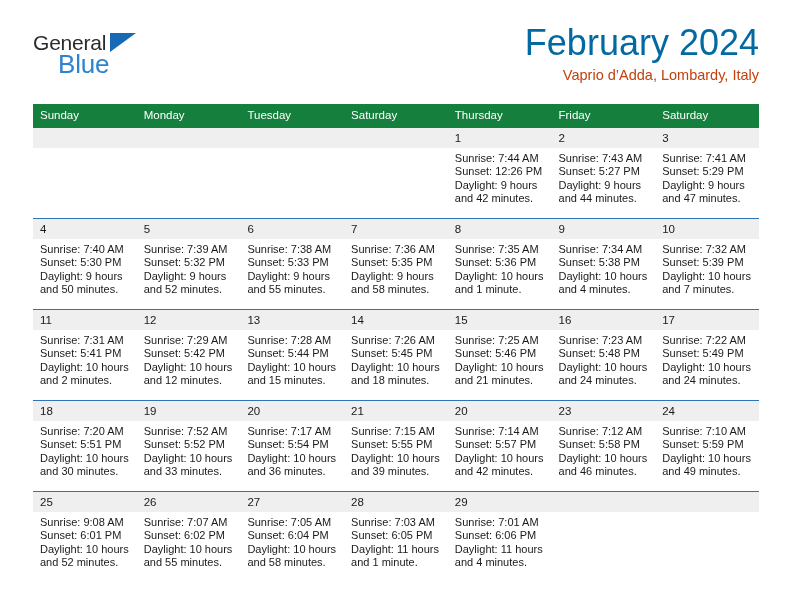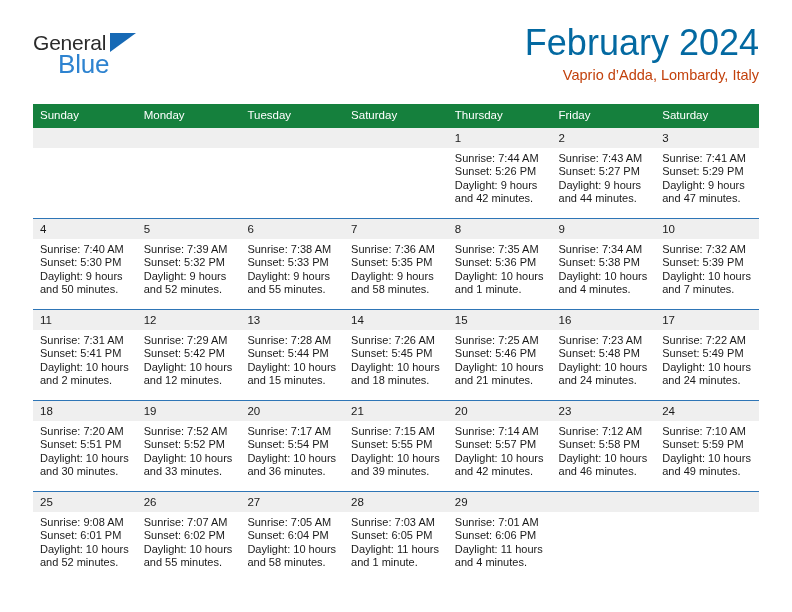--- a/index.html
+++ b/index.html
@@ -182,21 +182,21 @@
           <td>
             <div class="daynum empty">&nbsp;</div>
           </td>
           <td>
             <div class="daynum empty">&nbsp;</div>
           </td>
           <td>
             <div class="daynum">1</div>
             <div class="cell-body">
               <div>Sunrise: 7:44 AM</div>
-              <div>Sunset: 5:26 PM</div>
+              <div>Sunset: 12:26 PM</div>
               <div>Daylight: 9 hours</div>
               <div>and 42 minutes.</div>
             </div>
           </td>
           <td>
             <div class="daynum">2</div>
             <div class="cell-body">
               <div>Sunrise: 7:43 AM</div>
               <div>Sunset: 5:27 PM</div>
               <div>Daylight: 9 hours</div>

